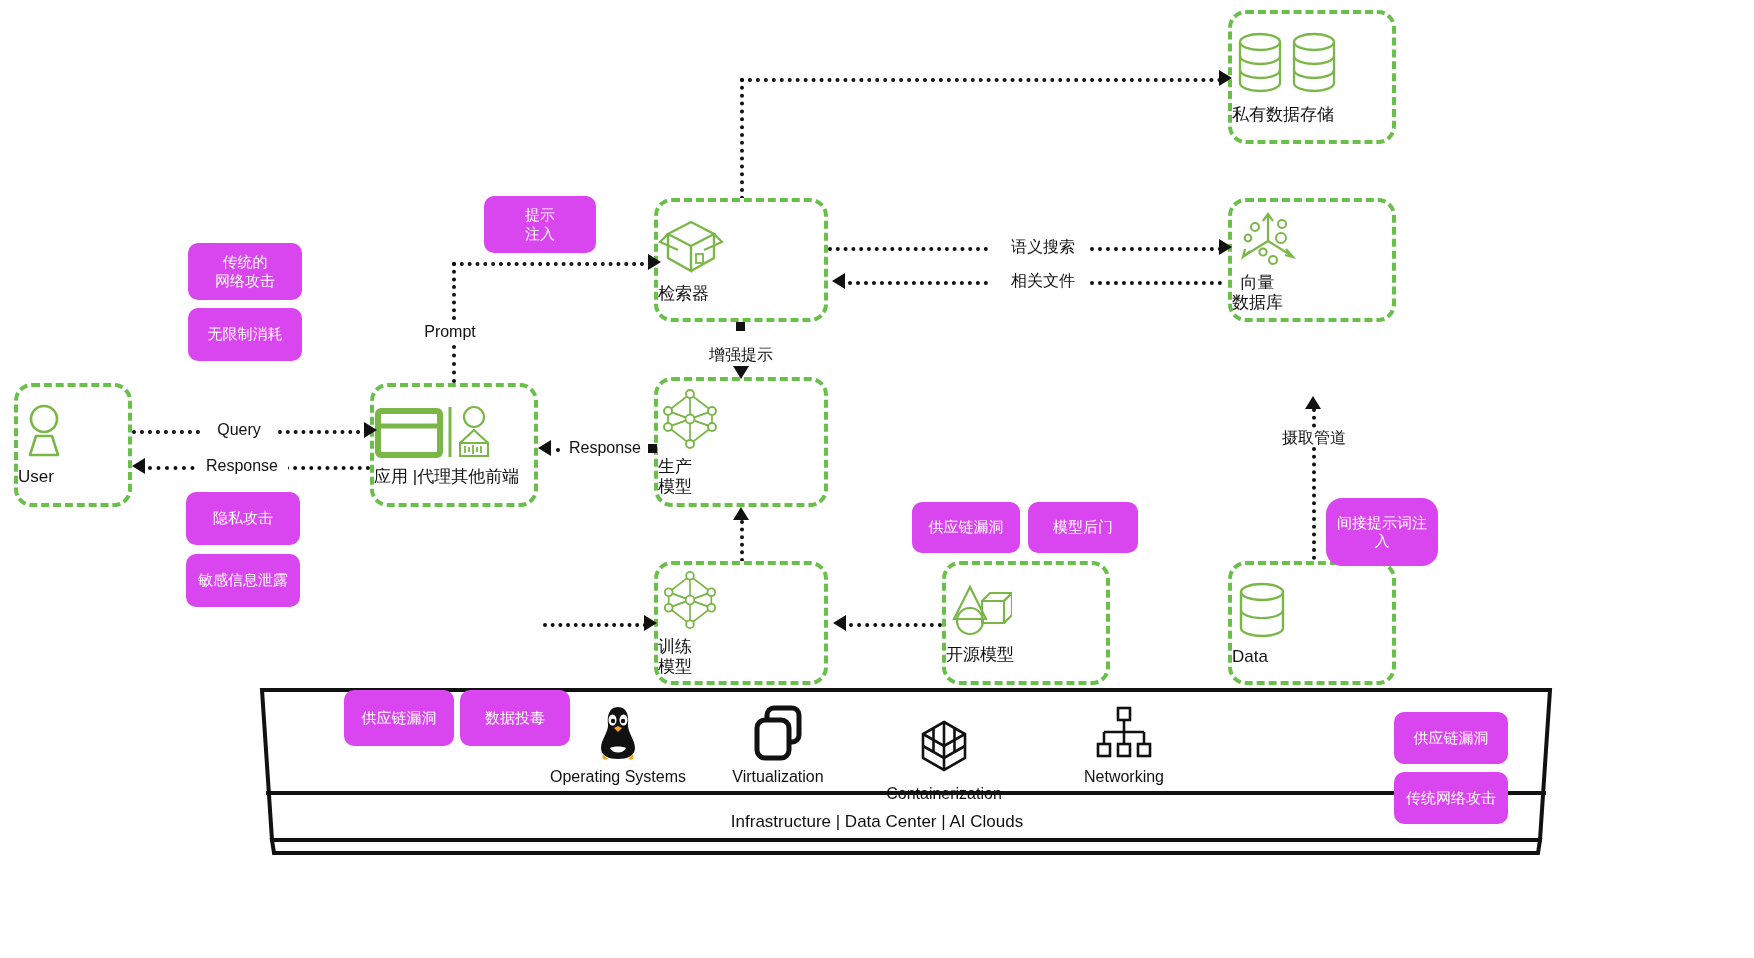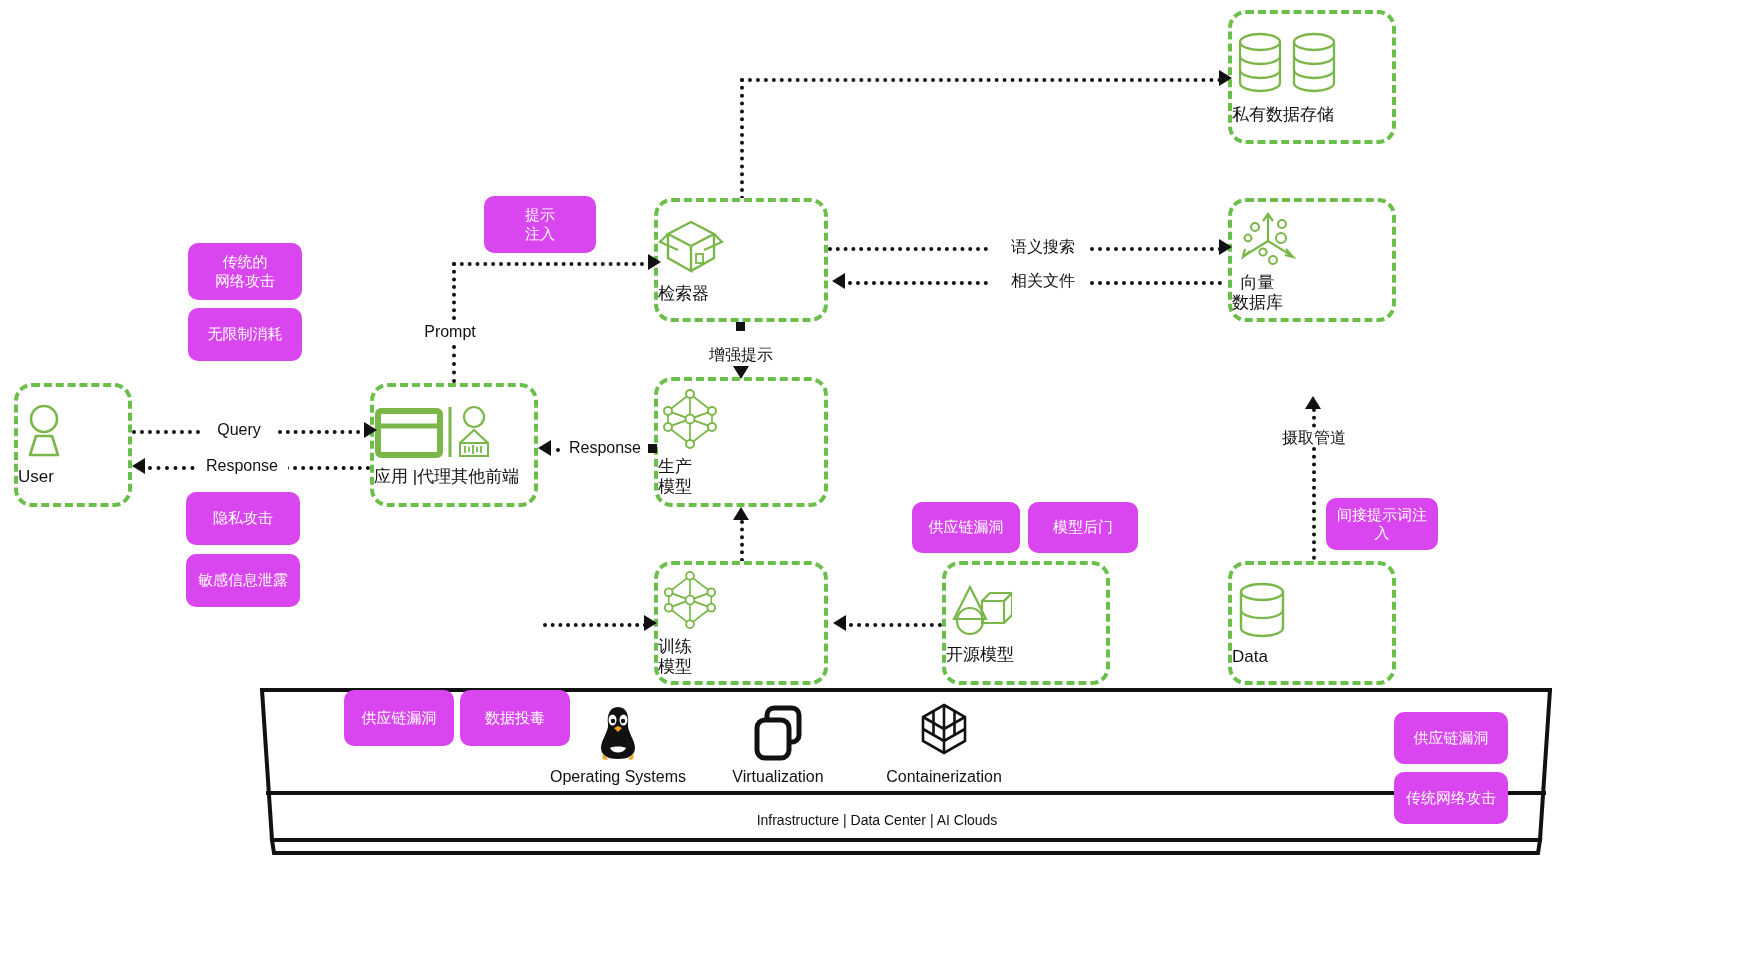--- a/index.html
+++ b/index.html
@@ -74,21 +74,21 @@
   .ar-d { border-left:8px solid transparent; border-right:8px solid transparent; border-top:13px solid #111; }
   .sq { position:absolute; width:9px; height:9px; background:#111; z-index:5; }
 
   
   #infra { position:absolute; z-index:2; }
   .infra-item { position:absolute; text-align:center; z-index:3; }
   .infra-item .ii-ico { height:62px; display:flex; align-items:flex-end; justify-content:center; }
   .infra-item .ii-lbl { margin-top:6px; font-size:16px; color:#111; }
   #infra-footer {
     position:absolute; z-index:3; text-align:center;
-    font-size:14px; color:#111; width:100%;
+    font-size:17px; color:#111; width:100%;
   }
 </style>
 </head>
 <body>
 
 <div id="stage">
 
   <div class="hline" style="left:132px; top:430px; width:84px;"></div>
   <div class="hline" style="left:278px; top:430px; width:90px;"></div>
   <div class="arrow ar-r" style="left:364px; top:422px;"></div>
@@ -337,21 +337,21 @@
   <div class="chip" style="left:484px; top:196px; width:112px; height:57px;">
     <span>提示
 注入</span>
   </div>
   <div class="chip" style="left:912px; top:502px; width:108px; height:51px;">
     <span>供应链漏洞</span>
   </div>
   <div class="chip" style="left:1028px; top:502px; width:110px; height:51px;">
     <span>模型后门</span>
   </div>
-  <div class="chip" style="left:1326px; top:498px; width:112px; height:52px;">
+  <div class="chip" style="left:1326px; top:498px; width:112px; height:68px;border-radius:16px;">
     <span>间接提示词注
 入</span>
   </div>
   <div class="chip" style="left:344px; top:690px; width:110px; height:56px;">
     <span>供应链漏洞</span>
   </div>
   <div class="chip" style="left:460px; top:690px; width:110px; height:56px;">
     <span>数据投毒</span>
   </div>
   <div class="chip" style="left:1394px; top:712px; width:114px; height:52px;">
@@ -387,32 +387,48 @@
   <div class="infra-item" style="left:708px; top:700px; width:140px;">
     <div class="ii-ico">
       <svg width="54" height="58" viewBox="0 0 54 58">
         <rect x="16" y="4" width="32" height="34" rx="7" fill="none" stroke="#111" stroke-width="5"></rect>
         <rect x="6" y="16" width="32" height="38" rx="8" fill="#fff" stroke="#111" stroke-width="5"></rect>
       </svg>
     </div>
     <div class="ii-lbl">Virtualization</div>
   </div>
 
-  <div class="infra-item" style="left:872px; top:700px; width:144px;">
+  <div class="infra-item" style="left:872px; top:717px; width:144px;">
     <div class="ii-ico">
       <svg width="56" height="60" viewBox="0 0 56 60">
         <g fill="none" stroke="#111" stroke-width="2.6">
           <path d="M28 3 L49 15 L49 39 L28 51 L7 39 L7 15 Z"></path>
           <path d="M28 3 L28 27 M7 15 L28 27 L49 15"></path>
           <path d="M28 27 L28 51"></path>
           <path d="M17.5 9 L17.5 33 M38.5 9 L38.5 33"></path>
           <path d="M7 27 L28 39 L49 27"></path>
         </g>
       </svg>
     </div>
     <div class="ii-lbl">Containerization</div>
   </div>
 
+  <div class="infra-item" style="left:1056px; top:700px; width:136px;">
+    <div class="ii-ico">
+      <svg width="62" height="56" viewBox="0 0 62 56">
+        <rect x="25" y="2" width="12" height="12" fill="none" stroke="#111" stroke-width="2.6"></rect>
+        <line x1="31" y1="14" x2="31" y2="26" stroke="#111" stroke-width="2.6"></line>
+        <line x1="11" y1="26" x2="51" y2="26" stroke="#111" stroke-width="2.6"></line>
+        <line x1="11" y1="26" x2="11" y2="38" stroke="#111" stroke-width="2.6"></line>
+        <line x1="31" y1="26" x2="31" y2="38" stroke="#111" stroke-width="2.6"></line>
+        <line x1="51" y1="26" x2="51" y2="38" stroke="#111" stroke-width="2.6"></line>
+        <rect x="5" y="38" width="12" height="12" fill="none" stroke="#111" stroke-width="2.6"></rect>
+        <rect x="25" y="38" width="12" height="12" fill="none" stroke="#111" stroke-width="2.6"></rect>
+        <rect x="45" y="38" width="12" height="12" fill="none" stroke="#111" stroke-width="2.6"></rect>
+      </svg>
+    </div>
+    <div class="ii-lbl">Networking</div>
+  </div>
 
 
   <div id="infra-footer" style="left:0; top:812px;">Infrastructure  |  Data Center  |  AI Clouds</div>
 
 </div>
 
 </body></html>

